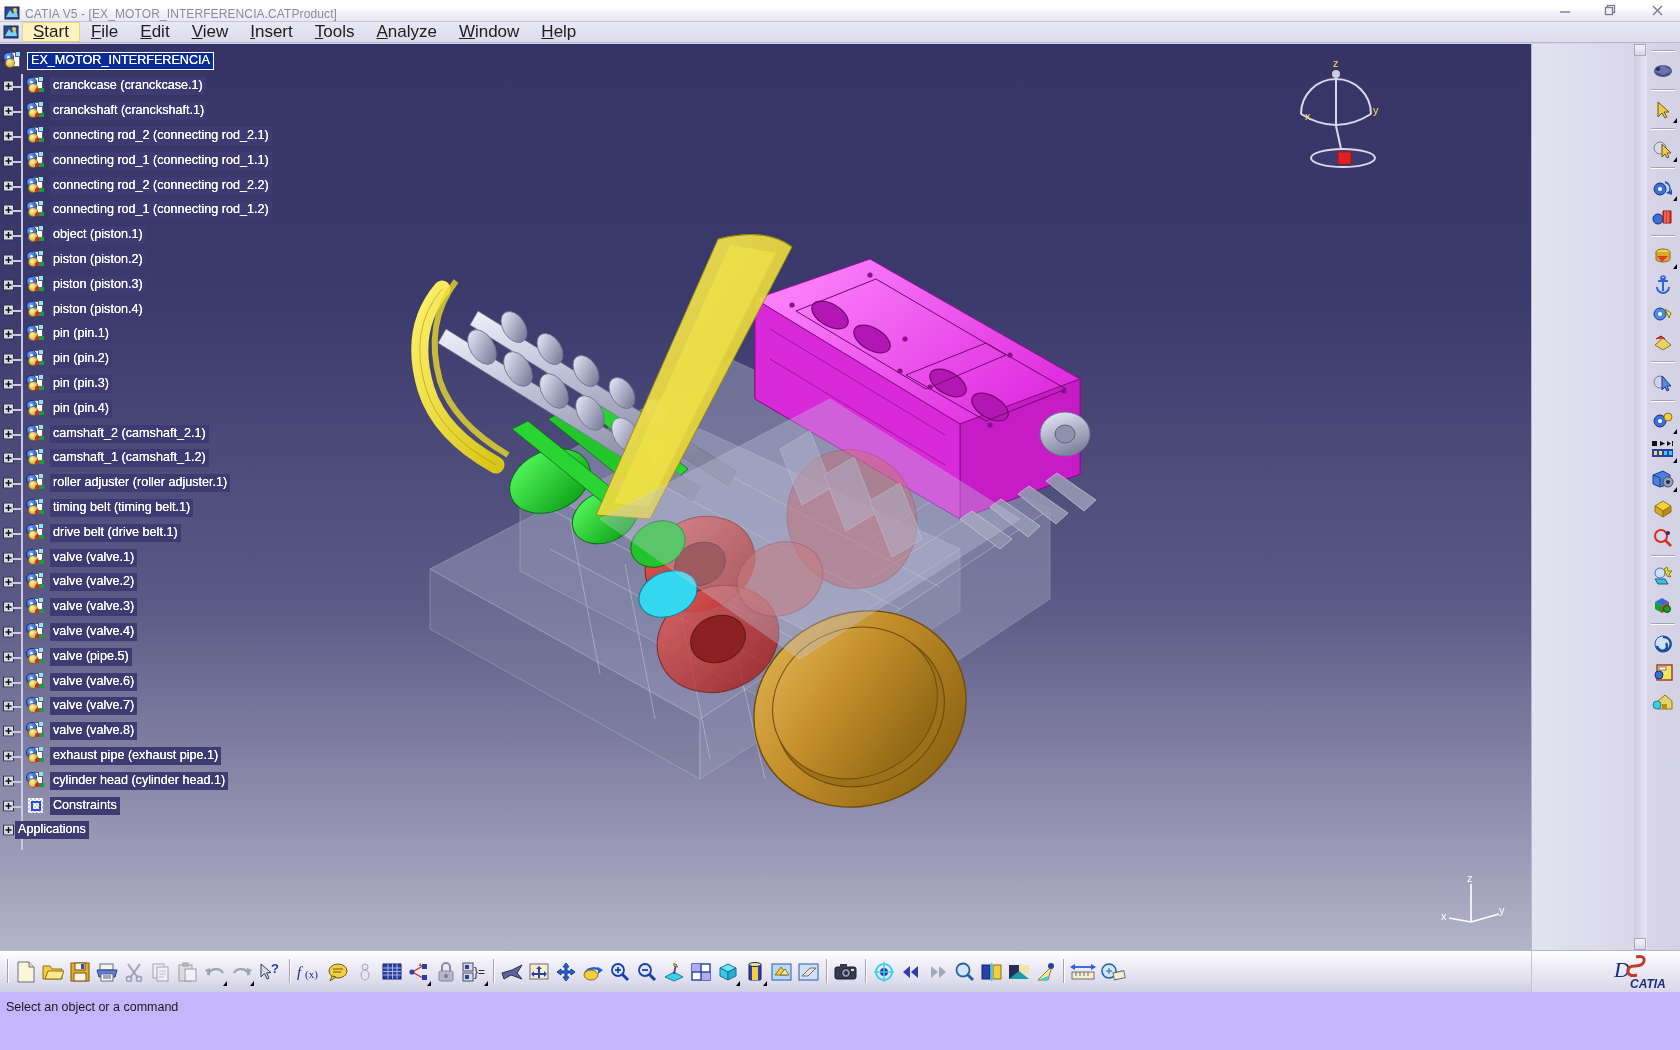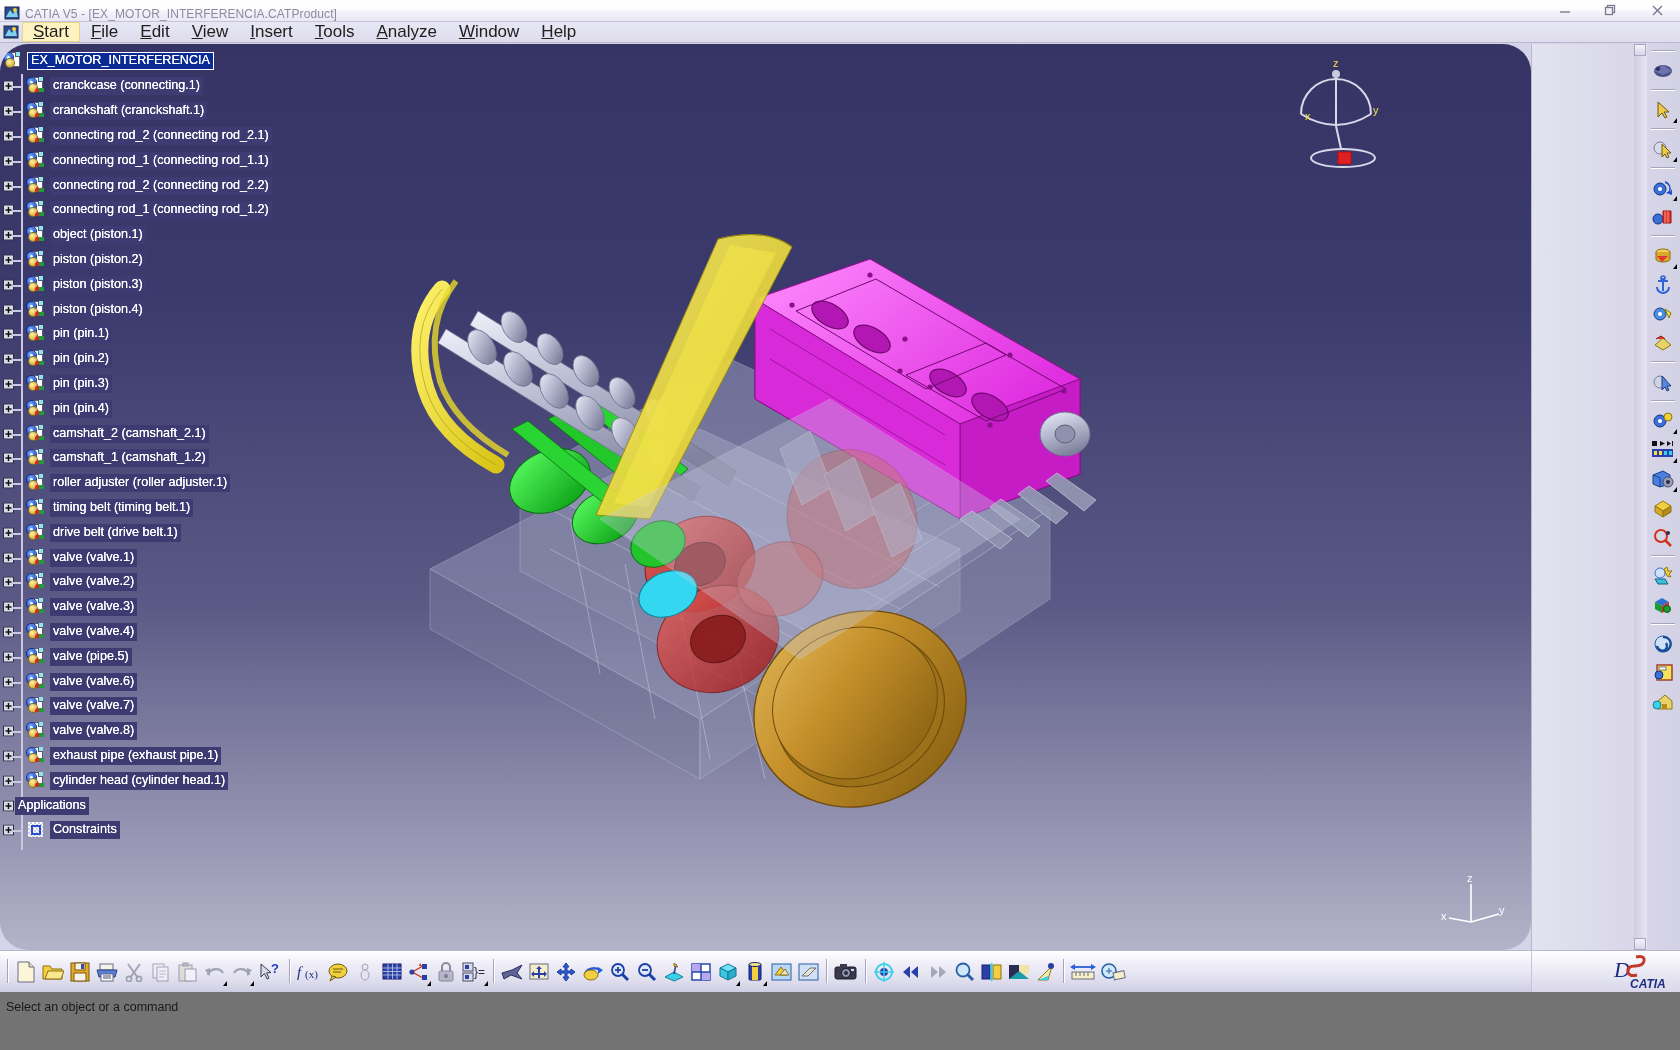--- a/index.html
+++ b/index.html
@@ -47,21 +47,20 @@
   .menuitem u { text-decoration:underline; }
   .menuitem.active {
     background:#fdf2c0; border:1px solid #e3d78c; padding:1px 10px 2px 10px;
   }
 
   
   .viewport {
     position:absolute; left:0; top:44px; width:1531px; height:906px;
     background:linear-gradient(to bottom,#363465 0%, #3b3a6c 28%, #5b5a86 62%, #9897b4 88%, #b4b3c8 100%);
     overflow:hidden;
-    border-radius:28px;
   }
   .vp-inner { position:absolute; inset:0; }
 
   
   .tree { position:absolute; left:0; top:4px; width:320px; }
   .trow {
     position:relative; height:24.8px; display:flex; align-items:center;
     white-space:nowrap;
   }
   .trow .plus {
@@ -195,21 +194,21 @@
   
   .brlogo {
     position:absolute; left:1531px; top:950px; width:149px; height:42px;
     background:linear-gradient(to bottom,#ffffff 0%,#eeedf7 40%,#d9d7e9 100%);
     border-top:1px solid #b9b7cf; border-left:1px solid #c6c4da;
   }
 
   
   .statusbar {
     position:absolute; left:0; top:992px; width:1680px; height:58px;
-    background:#737373;
+    background:#c4b5fd;
   }
   .status-text {
     position:absolute; left:6px; top:8px; font-size:12.5px; color:#191919;
   }
 </style>
 </head>
 <body>
 
 <div id="app">
 
@@ -472,21 +471,21 @@
                 </span>
                 <span class="stub"></span>
                 <div class="ico part">
                   <span class="sheet"></span>
                   <span class="fold"></span>
                   <span class="gear-blue"></span>
                   <span class="gear-yellow"></span>
                   <span class="red"></span>
                   <span class="green"></span>
                 </div>
-                <span class="lbl">cranckcase (connecting.1)</span>
+                <span class="lbl">cranckcase (cranckcase.1)</span>
               </div>
               <div class="trow">
                 <span class="plus">
                   <svg width="11" height="11">
                     <rect x="0.5" y="0.5" width="10" height="10" fill="#d9dae8" stroke="#2b2b3d"></rect>
                     <line x1="2.5" y1="5.5" x2="8.5" y2="5.5" stroke="#111" stroke-width="1.4"></line>
                     <line x1="5.5" y1="2.5" x2="5.5" y2="8.5" stroke="#111" stroke-width="1.4"></line>
                   </svg>
                 </span>
                 <span class="stub"></span>
@@ -1007,47 +1006,47 @@
                   <span class="sheet"></span>
                   <span class="fold"></span>
                   <span class="gear-blue"></span>
                   <span class="gear-yellow"></span>
                   <span class="red"></span>
                   <span class="green"></span>
                 </div>
                 <span class="lbl">cylinder head (cylinder head.1)</span>
               </div>
             </div>
-
-          <div class="trow">
-            <span class="plus">
-              <svg width="11" height="11">
-                  <rect x="0.5" y="0.5" width="10" height="10" fill="#d9dae8" stroke="#2b2b3d"></rect>
-                  <line x1="2.5" y1="5.5" x2="8.5" y2="5.5" stroke="#111" stroke-width="1.4"></line>
-                  <line x1="5.5" y1="2.5" x2="5.5" y2="8.5" stroke="#111" stroke-width="1.4"></line>
-                </svg>
-            </span>
-            <span class="lbl" style="margin-left:15px;">Applications</span>
-          </div>
 
           <div class="trow">
             <span class="plus">
               <svg width="11" height="11">
                   <rect x="0.5" y="0.5" width="10" height="10" fill="#d9dae8" stroke="#2b2b3d"></rect>
                   <line x1="2.5" y1="5.5" x2="8.5" y2="5.5" stroke="#111" stroke-width="1.4"></line>
                   <line x1="5.5" y1="2.5" x2="5.5" y2="8.5" stroke="#111" stroke-width="1.4"></line>
                 </svg>
             </span>
             <span class="stub"></span>
             <div class="ico constr">
               <span class="box"></span>
                 <span class="inner"></span>
             </div>
             <span class="lbl">Constraints</span>
           </div>
+
+          <div class="trow">
+            <span class="plus">
+              <svg width="11" height="11">
+                  <rect x="0.5" y="0.5" width="10" height="10" fill="#d9dae8" stroke="#2b2b3d"></rect>
+                  <line x1="2.5" y1="5.5" x2="8.5" y2="5.5" stroke="#111" stroke-width="1.4"></line>
+                  <line x1="5.5" y1="2.5" x2="5.5" y2="8.5" stroke="#111" stroke-width="1.4"></line>
+                </svg>
+            </span>
+            <span class="lbl" style="margin-left:15px;">Applications</span>
+          </div>
         </div>
       </div>
 
       <div class="compass">
         <svg width="110" height="115" viewBox="0 0 110 115">
           <path d="M20 60 A35 35 0 0 1 90 60" fill="none" stroke="#d7d8e8" stroke-width="2"></path>
           <path d="M20 60 Q55 82 90 60" fill="none" stroke="#d7d8e8" stroke-width="2"></path>
           <line x1="55" y1="22" x2="55" y2="72" stroke="#d7d8e8" stroke-width="2"></line>
           <line x1="55" y1="72" x2="62" y2="104" stroke="#d7d8e8" stroke-width="2"></line>
           <circle cx="55" cy="20" r="4" fill="#c9cade"></circle>

